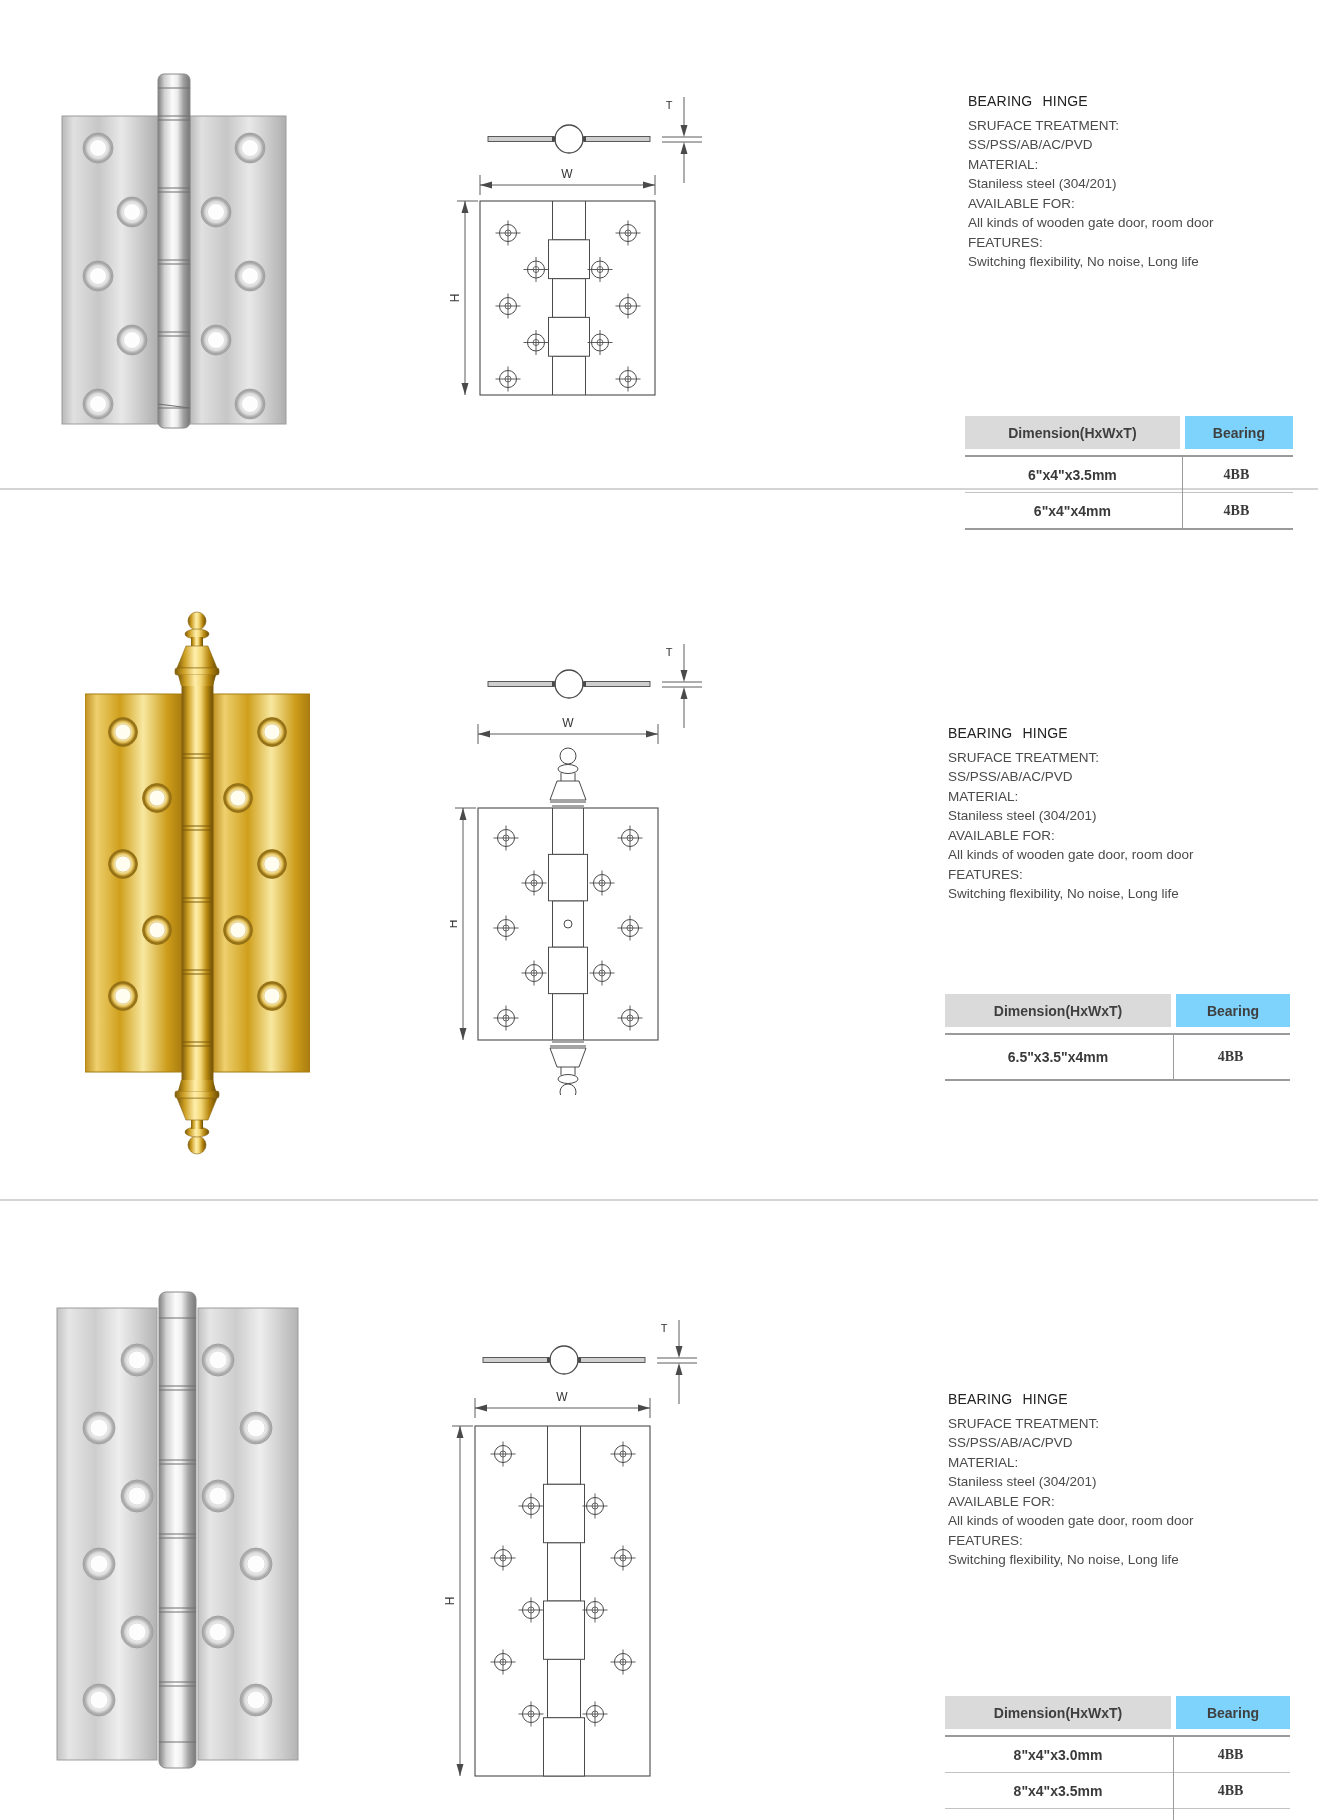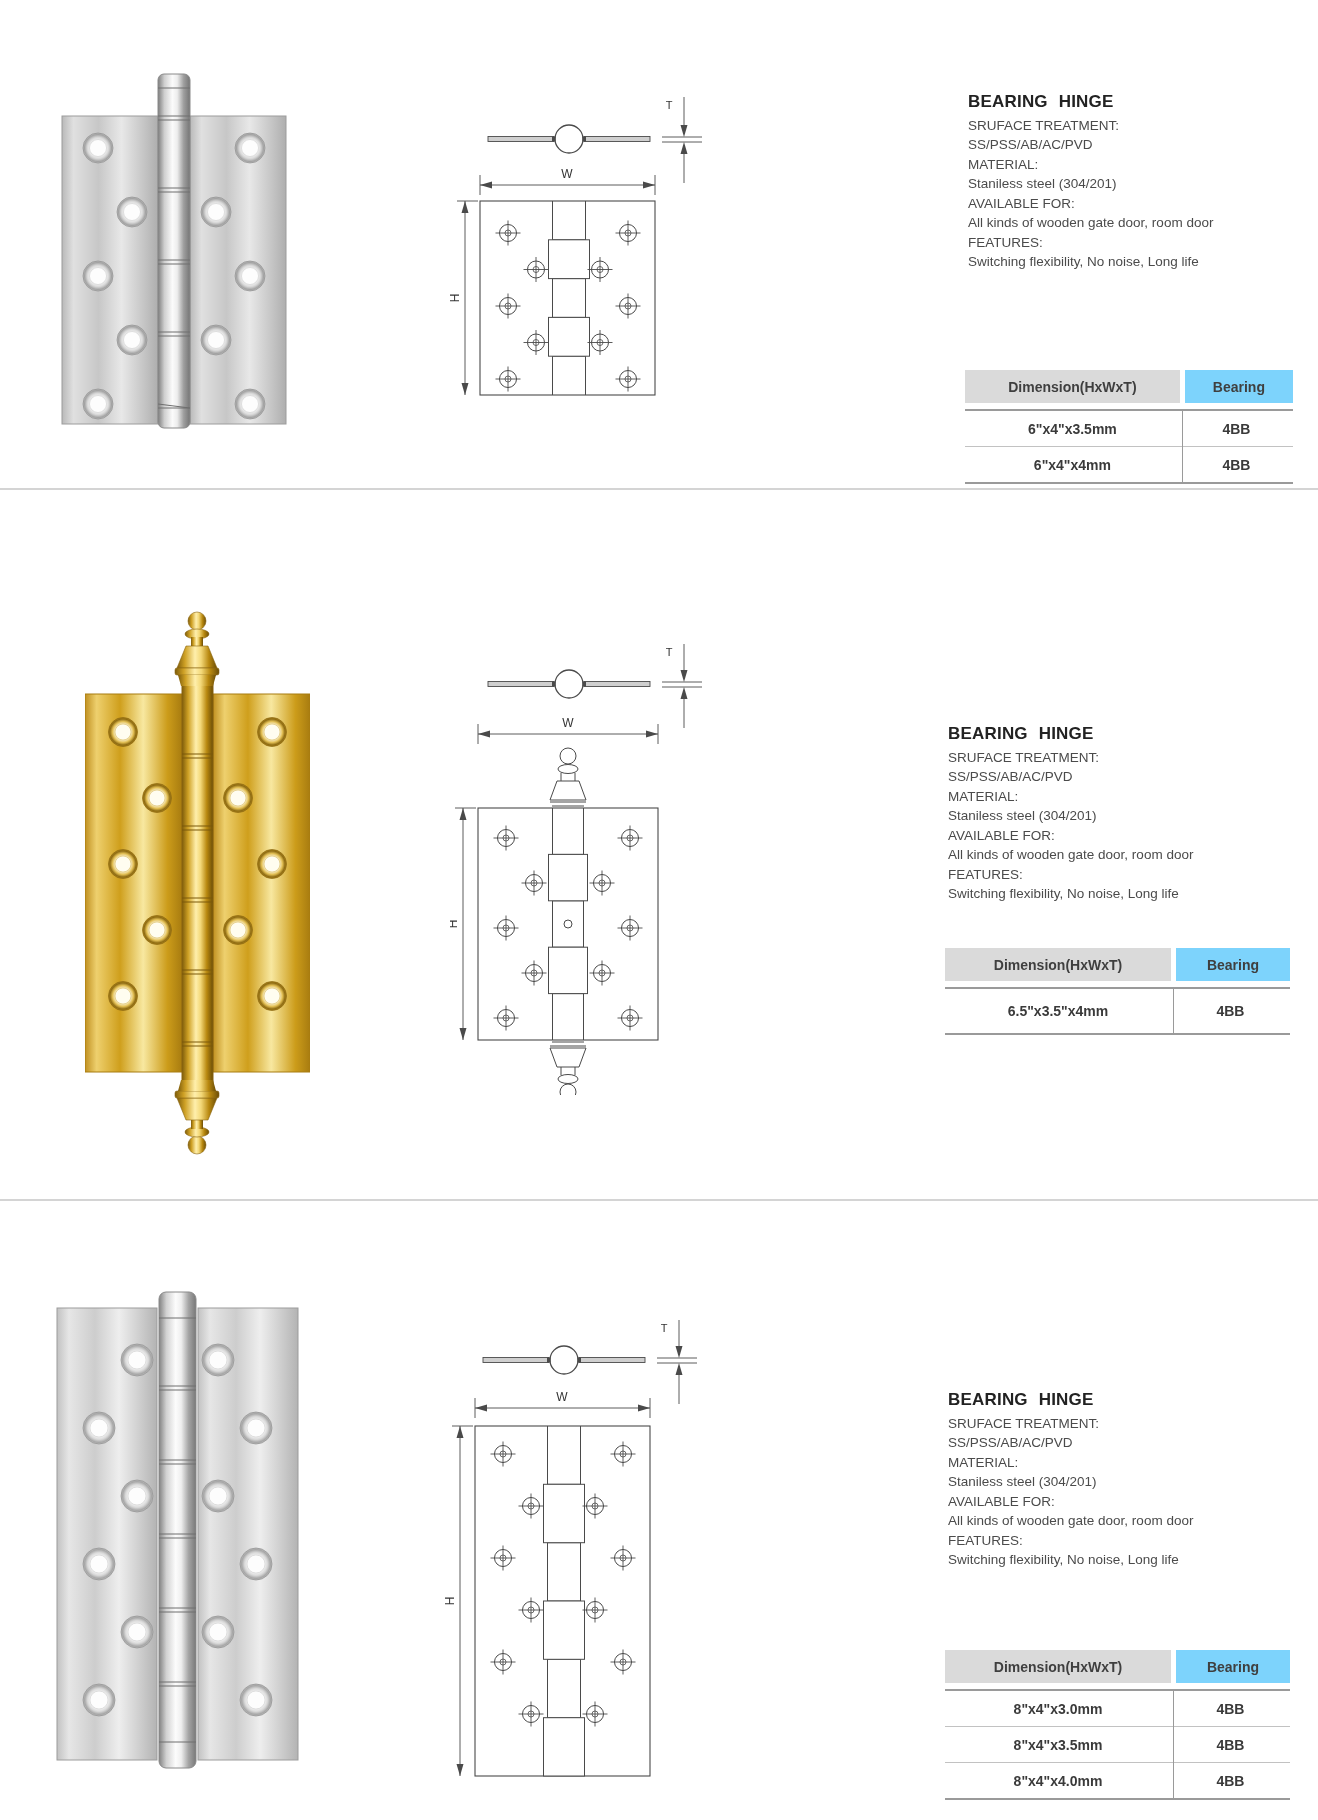--- a/index.html
+++ b/index.html
@@ -2,35 +2,35 @@
 <html><head>
 <meta charset="utf-8">
 <style>
   html,body{margin:0;padding:0;background:#fff;}
   .page{position:relative;width:1318px;height:1820px;background:#ffffff;
         font-family:"Liberation Sans",sans-serif;overflow:hidden;}
   .divider{position:absolute;left:0;width:100%;height:2px;background:#d4d4d4;}
   .photo,.drawing{position:absolute;}
   .photo svg,.drawing svg{display:block;width:100%;height:100%;}
   .info{position:absolute;width:340px;font-size:13.5px;line-height:19.5px;color:#4b4b4b;}
-  .info-title{font-size:17px;font-weight:bold;color:#222;word-spacing:6px;margin-bottom:4px;letter-spacing:.2px;}
+  .info-title{font-size:14px;font-weight:normal;color:#222;word-spacing:6px;margin-bottom:4px;letter-spacing:.2px;}
   .spec-table{position:absolute;}
-  .th-row{display:flex;gap:5px;}
+  .th-row{display:flex;gap:5px;margin-top:46px;}
   .th{height:33px;display:flex;align-items:center;justify-content:center;
       font-size:14px;font-weight:bold;color:#3f3f3f;}
   .th-dim{width:65.5%;background:#dadada;}
   .th-bear{flex:1;background:#7dd3fc;}
   .tbody{margin-top:6px;border-top:2px solid #9a9a9a;border-bottom:2px solid #9a9a9a;position:relative;}
   .tbody .vline{position:absolute;top:0;bottom:0;left:calc(65.5% + 2px);width:1px;background:#9a9a9a;}
   .tr{display:flex;align-items:stretch;}
   .tr + .tr{border-top:1px solid #c2c2c2;}
   .td{display:flex;align-items:center;justify-content:center;font-size:14px;font-weight:bold;color:#3a3a3a;height:35px;}
   .tall .td{height:44px;}
   .td-dim{width:65.5%;}
-  .td-bear{flex:1;}
+  .td-bear{flex:1;font-family:Liberation Serif, serif;}
 </style>
 </head>
 <body>
 
 <div class="page">
 
   <div class="divider" style="top:488px"></div>
   <div class="divider" style="top:1199px"></div>
 
   <div class="photo" style="left:58px;top:72px;width:232px;height:358px">

